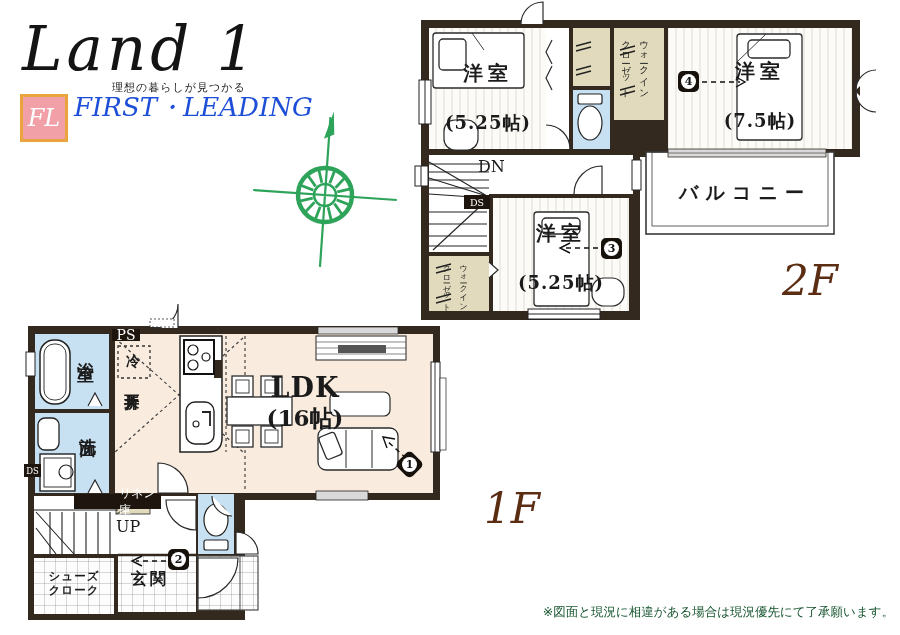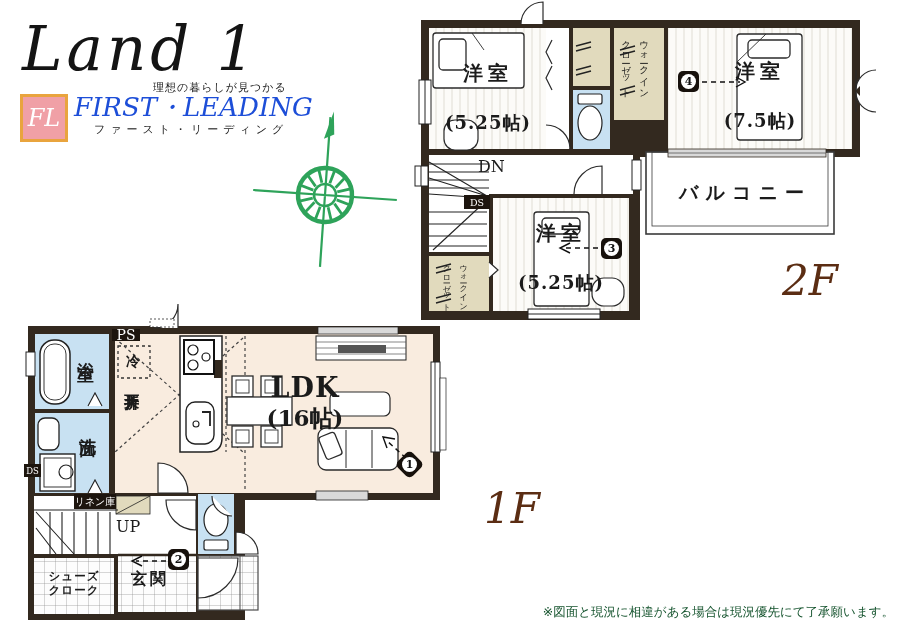--- a/index.html
+++ b/index.html
@@ -14,21 +14,21 @@
   .blackbox{position:absolute;background:#1d150e;color:#fff;display:flex;align-items:center;
             justify-content:center;font-family:"DejaVu Serif","Liberation Serif",serif;}
   .marker{position:absolute;width:21px;height:21px;background:#17110c;border-radius:5px;
           display:flex;align-items:center;justify-content:center;z-index:5;}
   .marker .mc{width:15px;height:15px;background:#fff;border-radius:50%;display:flex;
           align-items:center;justify-content:center;font-size:11px;font-weight:bold;color:#111;}
   .floor-tag{position:absolute;font-style:italic;font-size:42px;color:#5b2d13;
           font-family:"DejaVu Serif","Liberation Serif",serif;}
   .logo-script{position:absolute;left:22px;top:2px;font-size:61px;font-style:italic;
           letter-spacing:4px;color:#141414;margin-top:11px;}
-  .tagline{position:absolute;left:112px;top:80px;font-size:11px;letter-spacing:1px;color:#222;margin-left:41px;}
+  .tagline{position:absolute;left:112px;top:80px;font-size:11px;letter-spacing:1px;color:#222;}
   .flbox{position:absolute;left:20px;top:86px;width:42px;height:42px;background:#f0a0a6;
           border:3px solid #e9a43e;color:#fff;font-style:italic;font-size:24px;
           display:flex;align-items:center;justify-content:center;margin-top:8px;}
   .company-en{position:absolute;left:74px;top:90px;font-size:26px;font-style:italic;color:#1d4ed8;}
   .company-kana{position:absolute;left:94px;top:122px;font-size:11px;letter-spacing:5px;color:#222;}
   .disclaimer{position:absolute;right:6px;top:604px;font-size:12.5px;color:#14532d;
           font-family:"DejaVu Sans","Liberation Sans",sans-serif;}
 </style>
 </head>
 <body>
@@ -261,21 +261,20 @@
                  M-8,25 L-4,12 M-19,19 L-10,8 M-25,8 L-12,4 M-19,-19 L-10,-8 M-8,-25 L-4,-12 M25,8 L12,4 M-25,-8 L-12,-4"></path>
       </g>
       <polygon points="3,-84 -5,-56 5,-61" fill="#2ea35a" stroke="none"></polygon>
     </g>
   </svg>
 
   <div class="logo-script">Land 1</div>
   <div class="tagline">理想の暮らしが見つかる</div>
   <div class="flbox">FL</div>
   <div class="company-en">FIRST・LEADING</div>
-  <div class="company-kana">ファースト・リーディング</div>
 
   <div class="lbl center" style="left:429px;top:62px;width:118px;">
     <span class="room-name">洋室</span>
     <span class="room-size">(5.25帖)</span>
   </div>
   <div class="lbl center" style="left:700px;top:60px;width:120px;">
     <span class="room-name">洋室</span>
     <span class="room-size">(7.5帖)</span>
   </div>
   <div class="lbl center" style="left:493px;top:222px;width:136px;">
@@ -299,21 +298,21 @@
 
   <div class="lbl vtext" style="left:76px;top:348px;height:56px;font-size:17px;font-weight:bold;letter-spacing:4px;">浴室</div>
   <div class="lbl vtext" style="left:78px;top:424px;height:56px;font-size:17px;font-weight:bold;letter-spacing:4px;">洗面</div>
   <div class="blackbox" style="left:112px;top:329px;width:28px;height:12px;font-size:14px;">PS</div>
   <div class="lbl" style="left:126px;top:353px;font-size:14px;font-weight:bold;">冷</div>
   <div class="lbl vtext" style="left:122px;top:383px;height:68px;font-size:15px;font-weight:bold;">折下天井</div>
   <div class="lbl center" style="left:248px;top:372px;width:114px;">
     <span style="display:block;font-size:27px;font-weight:bold;letter-spacing:1px;">LDK</span>
     <span style="display:block;font-size:23px;font-weight:bold;">(16帖)</span>
   </div>
-  <div class="blackbox" style="left:74px;top:494px;width:42px;height:15px;font-size:10px;">リネン庫</div>
+  <div class="blackbox" style="left:74px;top:494px;width:42px;height:15px;font-size:12px;padding-left:45px;">リネン庫</div>
   <div class="lbl" style="left:116px;top:518px;font-size:16px;">UP</div>
   <div class="blackbox" style="left:24px;top:464px;width:17px;height:13px;font-size:8.5px;">DS</div>
   <div class="lbl center vtext-none" style="left:36px;top:570px;width:76px;font-size:11.5px;font-weight:bold;letter-spacing:1px;white-space:pre-line;">シューズ
 クローク</div>
   <div class="lbl" style="left:131px;top:570px;font-size:16px;font-weight:bold;letter-spacing:3px;">玄関</div>
   <div class="marker" style="left:168px;top:549px;">
     <span class="mc">2</span>
     </div>
   <div class="marker" style="left:399px;top:454px;transform:rotate(45deg);">
     <span class="mc" style="transform:rotate(-45deg);">1</span>

